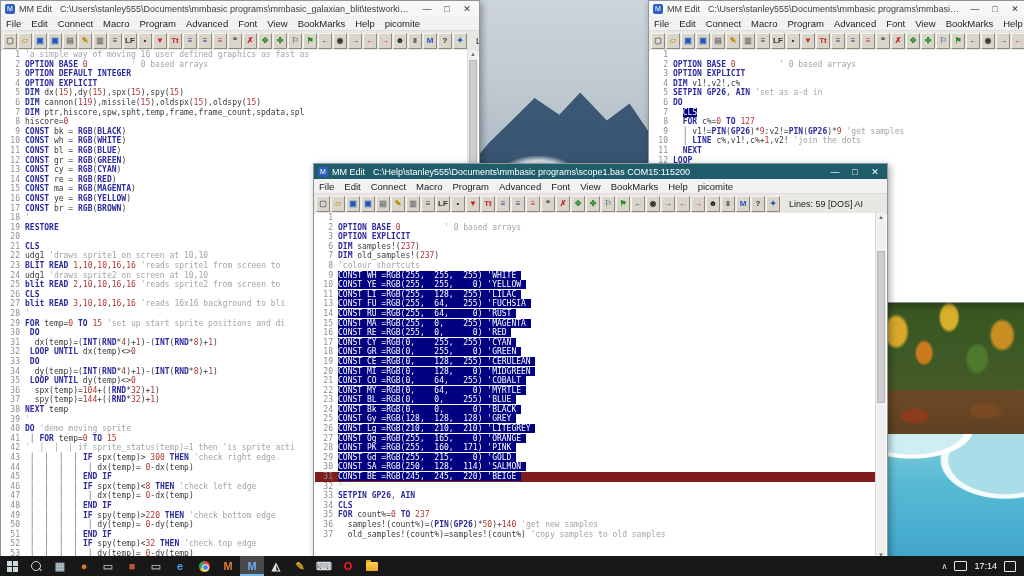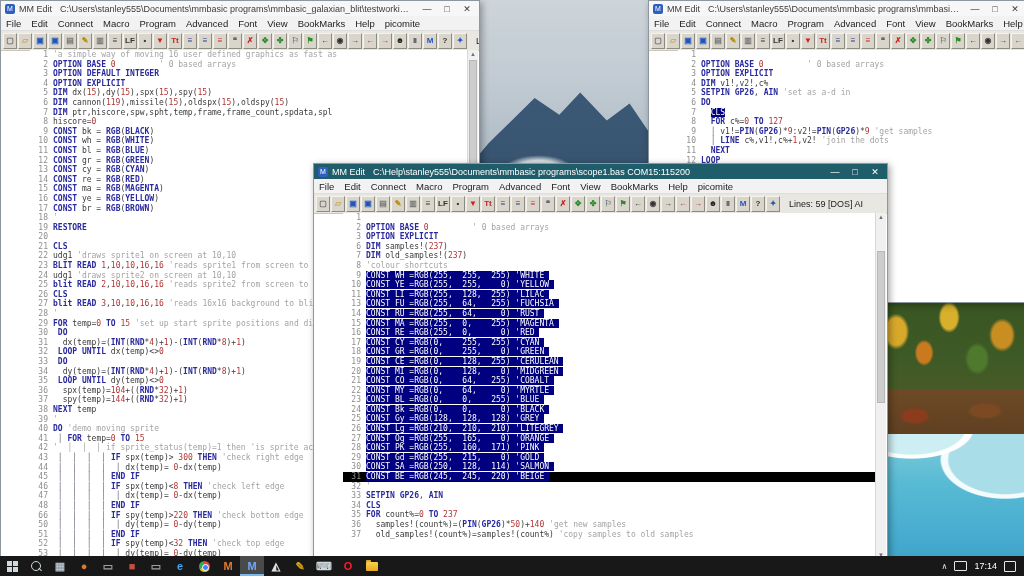--- a/index.html
+++ b/index.html
@@ -54,23 +54,23 @@
   .mitem{padding:0 5px;}
   .toolbar{height:19px;display:flex;align-items:center;background:#e9e7e1;border-bottom:1px solid #c9c6bd;
            padding-left:2px;white-space:nowrap;overflow:hidden;}
   .tbtn{flex:0 0 auto;width:12px;height:14px;margin-right:1px;background:#d9d5cb;border:1px solid;
         border-color:#f5f3ee #8d8a80 #8d8a80 #f5f3ee;font-size:8px;line-height:13px;text-align:center;
         font-weight:bold;overflow:hidden;}
   .tstatus{margin-left:8px;font-size:9px;color:#222;}
 
   
   .code{position:absolute;left:1px;right:1px;top:49px;bottom:1px;background:#fff;overflow:hidden;
-        font-family:"DejaVu Sans Mono",monospace;font-size:8px;color:#3a3a3a;margin-left:28px;}
+        font-family:"DejaVu Sans Mono",monospace;font-size:8px;color:#3a3a3a;}
   .crow{height:9.6px;line-height:9.6px;white-space:pre;}
-  .crow.cur{background:#000000;}
+  .crow.cur{background:#7f1d1d;}
   .ln{display:inline-block;width:18px;text-align:right;color:#8e8e8e;margin-right:5px;}
   .k{color:#2a2a9e;font-weight:bold;}
   .n{color:#b03434;}
   .c{color:#a4a4a4;}
   .g{color:#667;}
   .sel{background:#000080;color:#fff;}
   .vscroll{position:absolute;top:49px;bottom:1px;right:1px;width:10px;background:#f0f0f0;
            border-left:1px solid #d8d8d8;}
   .vthumb{position:absolute;left:1px;right:1px;background:#cdcdcd;border:1px solid #b8b8b8;}
   .sarrow{position:absolute;left:0;width:100%;height:9px;font-size:6px;line-height:9px;text-align:center;color:#707070;}
@@ -215,21 +215,21 @@
         <div class="crow"><span class="ln">39</span><span class="c">'</span></div>
         <div class="crow"><span class="ln">40</span><span class="k">DO</span> <span class="c">'demo moving sprite</span></div>
         <div class="crow"><span class="ln">41</span> <span class="g">│</span> <span class="k">FOR</span> temp=<span class="n">0</span> <span class="k">TO</span> <span class="n">15</span></div>
         <div class="crow"><span class="ln">42</span><span class="c">'  │  │  │ if sprite_status(temp)=1 then 'is sprite acti</span></div>
         <div class="crow"><span class="ln">43</span> <span class="g">│</span>  <span class="g">│</span>  <span class="g">│</span>  <span class="g">│</span> <span class="k">IF</span> spx(temp)&gt; <span class="n">300</span> <span class="k">THEN</span> <span class="c">'check right edge</span></div>
         <div class="crow"><span class="ln">44</span> <span class="g">│</span>  <span class="g">│</span>  <span class="g">│</span>  <span class="g">│</span>  <span class="g">│</span> dx(temp)= <span class="n">0</span>-dx(temp)</div>
         <div class="crow"><span class="ln">45</span> <span class="g">│</span>  <span class="g">│</span>  <span class="g">│</span>  <span class="g">│</span> <span class="k">END</span> <span class="k">IF</span></div>
         <div class="crow"><span class="ln">46</span> <span class="g">│</span>  <span class="g">│</span>  <span class="g">│</span>  <span class="g">│</span> <span class="k">IF</span> spx(temp)&lt;<span class="n">8</span> <span class="k">THEN</span> <span class="c">'check left edge</span></div>
         <div class="crow"><span class="ln">47</span> <span class="g">│</span>  <span class="g">│</span>  <span class="g">│</span>  <span class="g">│</span>  <span class="g">│</span> dx(temp)= <span class="n">0</span>-dx(temp)</div>
         <div class="crow"><span class="ln">48</span> <span class="g">│</span>  <span class="g">│</span>  <span class="g">│</span>  <span class="g">│</span> <span class="k">END</span> <span class="k">IF</span></div>
-        <div class="crow"><span class="ln">66</span> <span class="g">│</span>  <span class="g">│</span>  <span class="g">│</span>  <span class="g">│</span> <span class="k">IF</span> spy(temp)&gt;<span class="n">220</span> <span class="k">THEN</span> <span class="c">'check bottom edge</span></div>
+        <div class="crow"><span class="ln">49</span> <span class="g">│</span>  <span class="g">│</span>  <span class="g">│</span>  <span class="g">│</span> <span class="k">IF</span> spy(temp)&gt;<span class="n">220</span> <span class="k">THEN</span> <span class="c">'check bottom edge</span></div>
         <div class="crow"><span class="ln">50</span> <span class="g">│</span>  <span class="g">│</span>  <span class="g">│</span>  <span class="g">│</span>  <span class="g">│</span> dy(temp)= <span class="n">0</span>-dy(temp)</div>
         <div class="crow"><span class="ln">51</span> <span class="g">│</span>  <span class="g">│</span>  <span class="g">│</span>  <span class="g">│</span> <span class="k">END</span> <span class="k">IF</span></div>
         <div class="crow"><span class="ln">52</span> <span class="g">│</span>  <span class="g">│</span>  <span class="g">│</span>  <span class="g">│</span> <span class="k">IF</span> spy(temp)&lt;<span class="n">32</span> <span class="k">THEN</span> <span class="c">'check top edge</span></div>
         <div class="crow"><span class="ln">53</span> <span class="g">│</span>  <span class="g">│</span>  <span class="g">│</span>  <span class="g">│</span>  <span class="g">│</span> dy(temp)= <span class="n">0</span>-dy(temp)</div>
         <div class="crow"><span class="ln">54</span> <span class="g">│</span>  <span class="g">│</span>  <span class="g">│</span>  <span class="g">│</span> <span class="k">END</span> <span class="k">IF</span></div>
       </div>
     <div class="vscroll">
       <span class="sarrow" style="top:0">▲</span>
       <div class="vthumb" style="top:10px;height:200px"></div>
       <span class="sarrow" style="bottom:0">▼</span>

